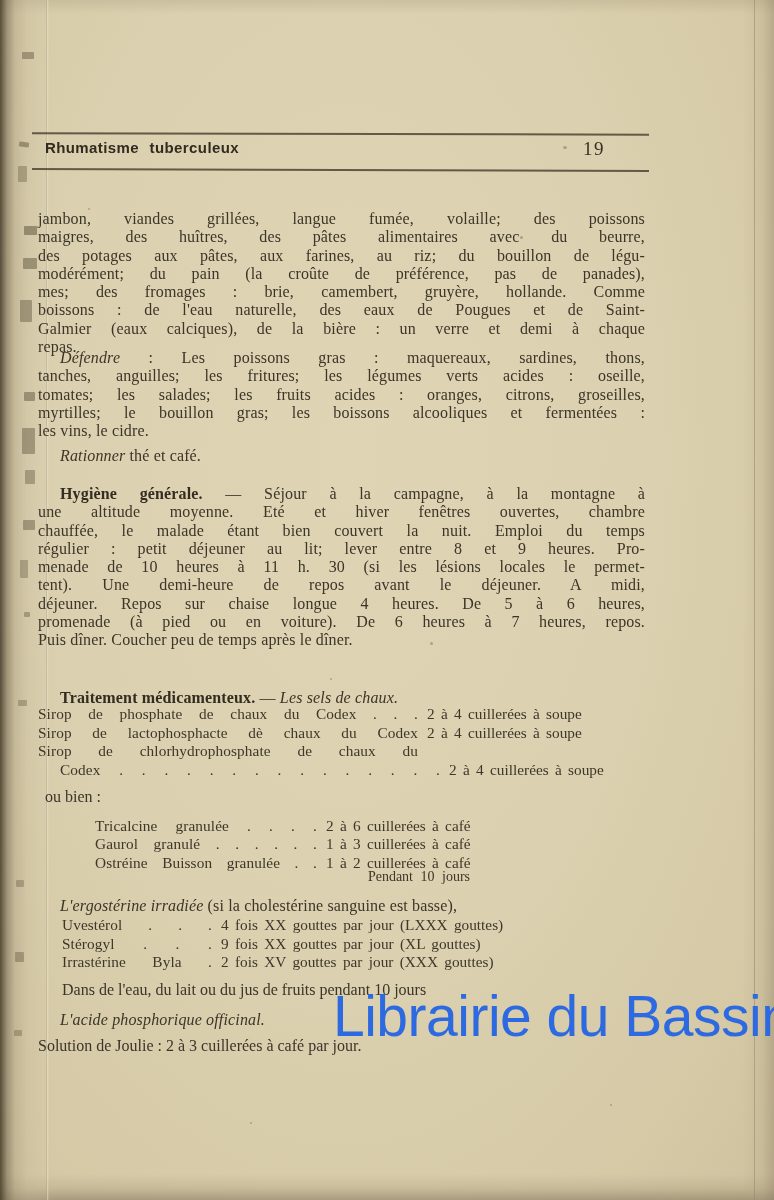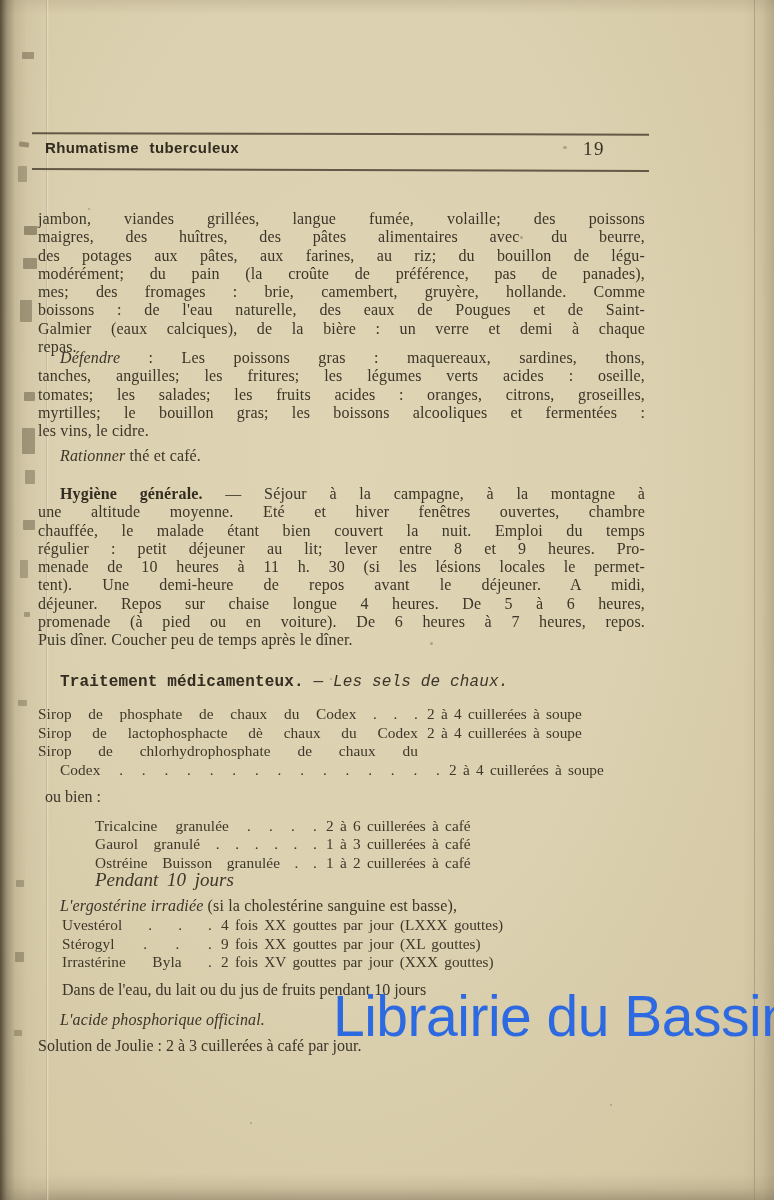--- a/index.html
+++ b/index.html
@@ -48,22 +48,22 @@
   .row .r{white-space:nowrap;word-spacing:2.5px;padding-left:9px;}
   .sirop{left:38px;top:705px;width:607px;}
   .sirop .l{width:380px;}
   .sirop .pad{padding-left:22px;}
   .trical{left:95px;top:817px;width:388px;}
   .trical .row{line-height:18.4px;}
   .trical .l{width:222px;}
   .uvest{left:62px;top:916px;width:540px;}
   .uvest .row{line-height:18.5px;}
   .uvest .l{width:150px;}
-  .center-ln{position:absolute;left:95px;top:869px;width:375px;text-align:left;
-    font-size:19px;color:#3e372a;word-spacing:4px;font-style:italic;}
+  .center-ln{position:absolute;left:95px;top:869px;width:375px;text-align:right;
+    font-size:14px;color:#3e372a;word-spacing:4px;}
   .single{position:absolute;font-size:16px;color:#3c3529;white-space:nowrap;}
 
   .watermark{position:absolute;left:333px;top:988px;
     font-family:"Liberation Sans", sans-serif;font-size:57px;line-height:57px;
     letter-spacing:-.5px;color:#2d6ae1;white-space:nowrap;}
 </style>
 </head>
 <body>
 
 <div class="photo">
@@ -130,21 +130,21 @@
     <div class="ln">une altitude moyenne. Eté et hiver fenêtres ouvertes, chambre</div>
     <div class="ln">chauffée, le malade étant bien couvert la nuit. Emploi du temps</div>
     <div class="ln">régulier : petit déjeuner au lit; lever entre 8 et 9 heures. Pro-</div>
     <div class="ln">menade de 10 heures à 11 h. 30 (si les lésions locales le permet-</div>
     <div class="ln">tent). Une demi-heure de repos avant le déjeuner. A midi,</div>
     <div class="ln">déjeuner. Repos sur chaise longue 4 heures. De 5 à 6 heures,</div>
     <div class="ln">promenade (à pied ou en voiture). De 6 heures à 7 heures, repos.</div>
     <div class="ln last">Puis dîner. Coucher peu de temps après le dîner.</div>
   </div>
 
-  <div class="para" style="top:673px;font-family:Liberation Mono, monospace;">
+  <div class="para" style="top:689px;">
     <div class="ln left ind"><span class="b">Traitement médicamenteux.</span><span> — </span><span class="it">Les sels de chaux.</span></div>
   </div>
 
   <div class="tbl sirop">
     <div class="row">
       <div class="l">Sirop de phosphate de chaux du Codex . . .</div>
       <div class="r">2 à 4 cuillerées à soupe</div>
     </div>
     <div class="row">
       <div class="l">Sirop de lactophosphacte dè chaux du Codex</div>

